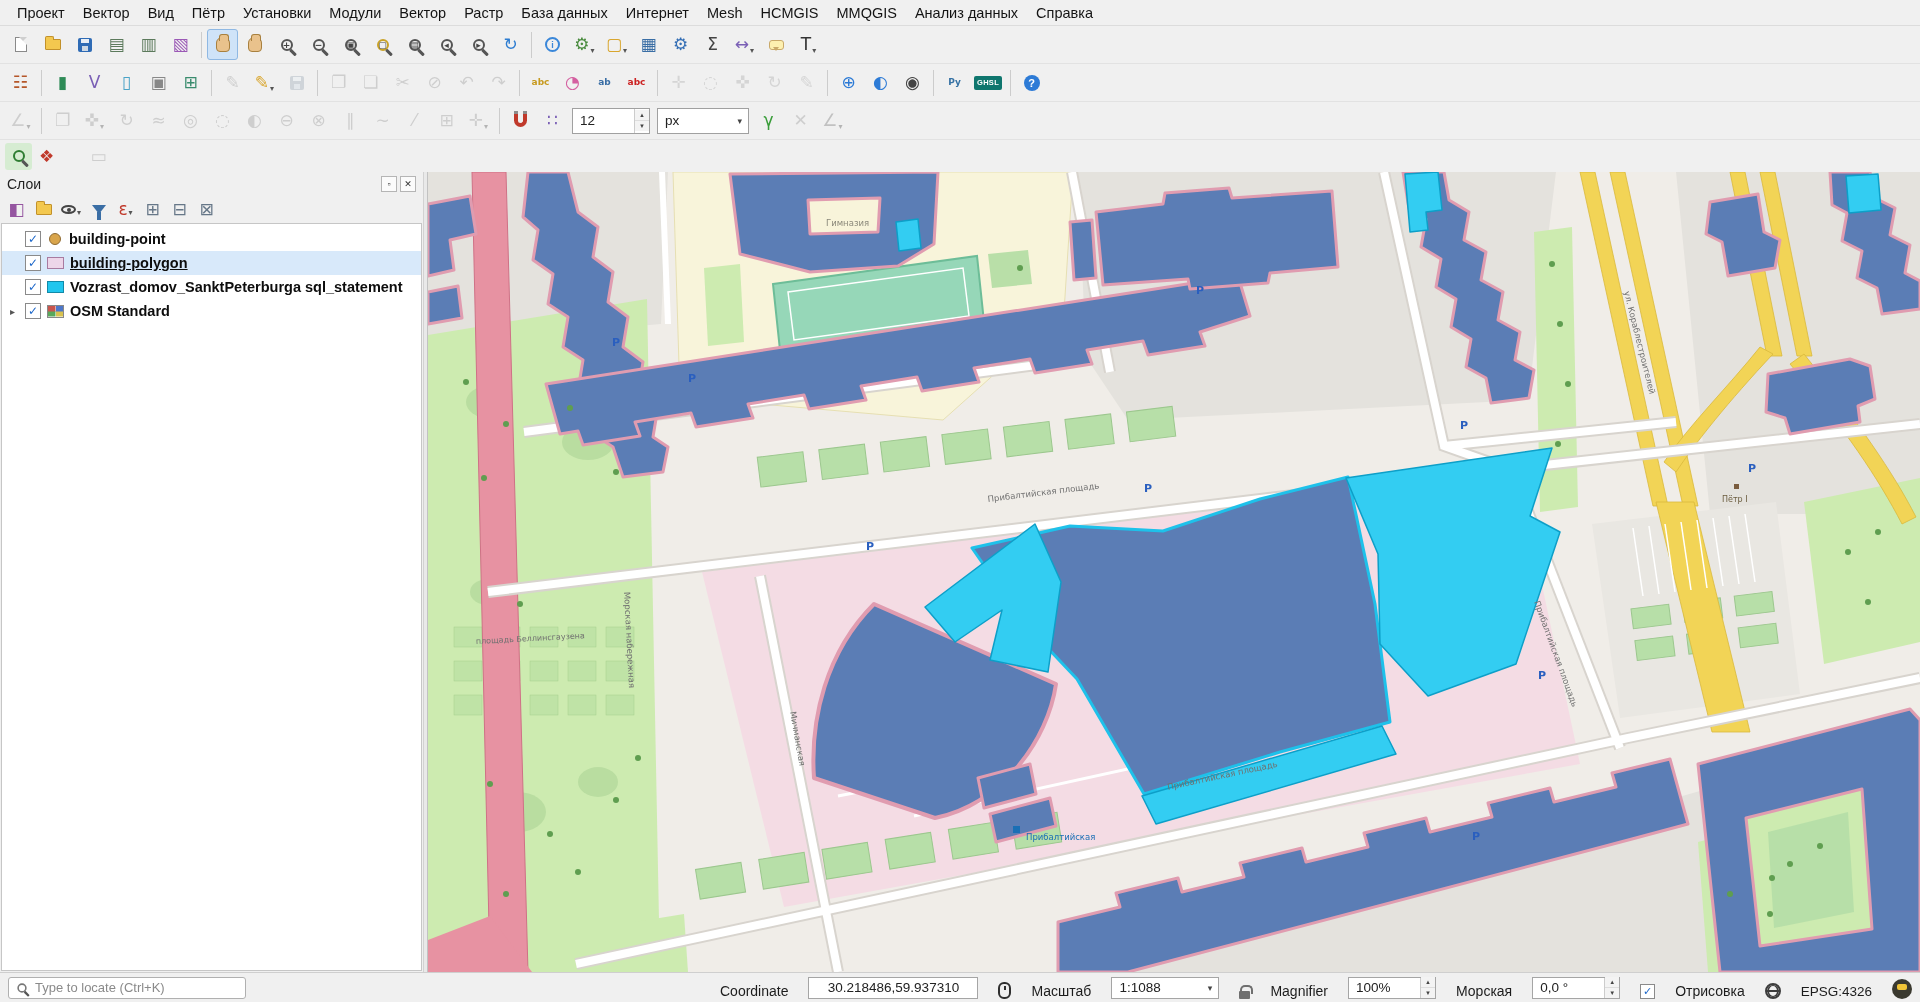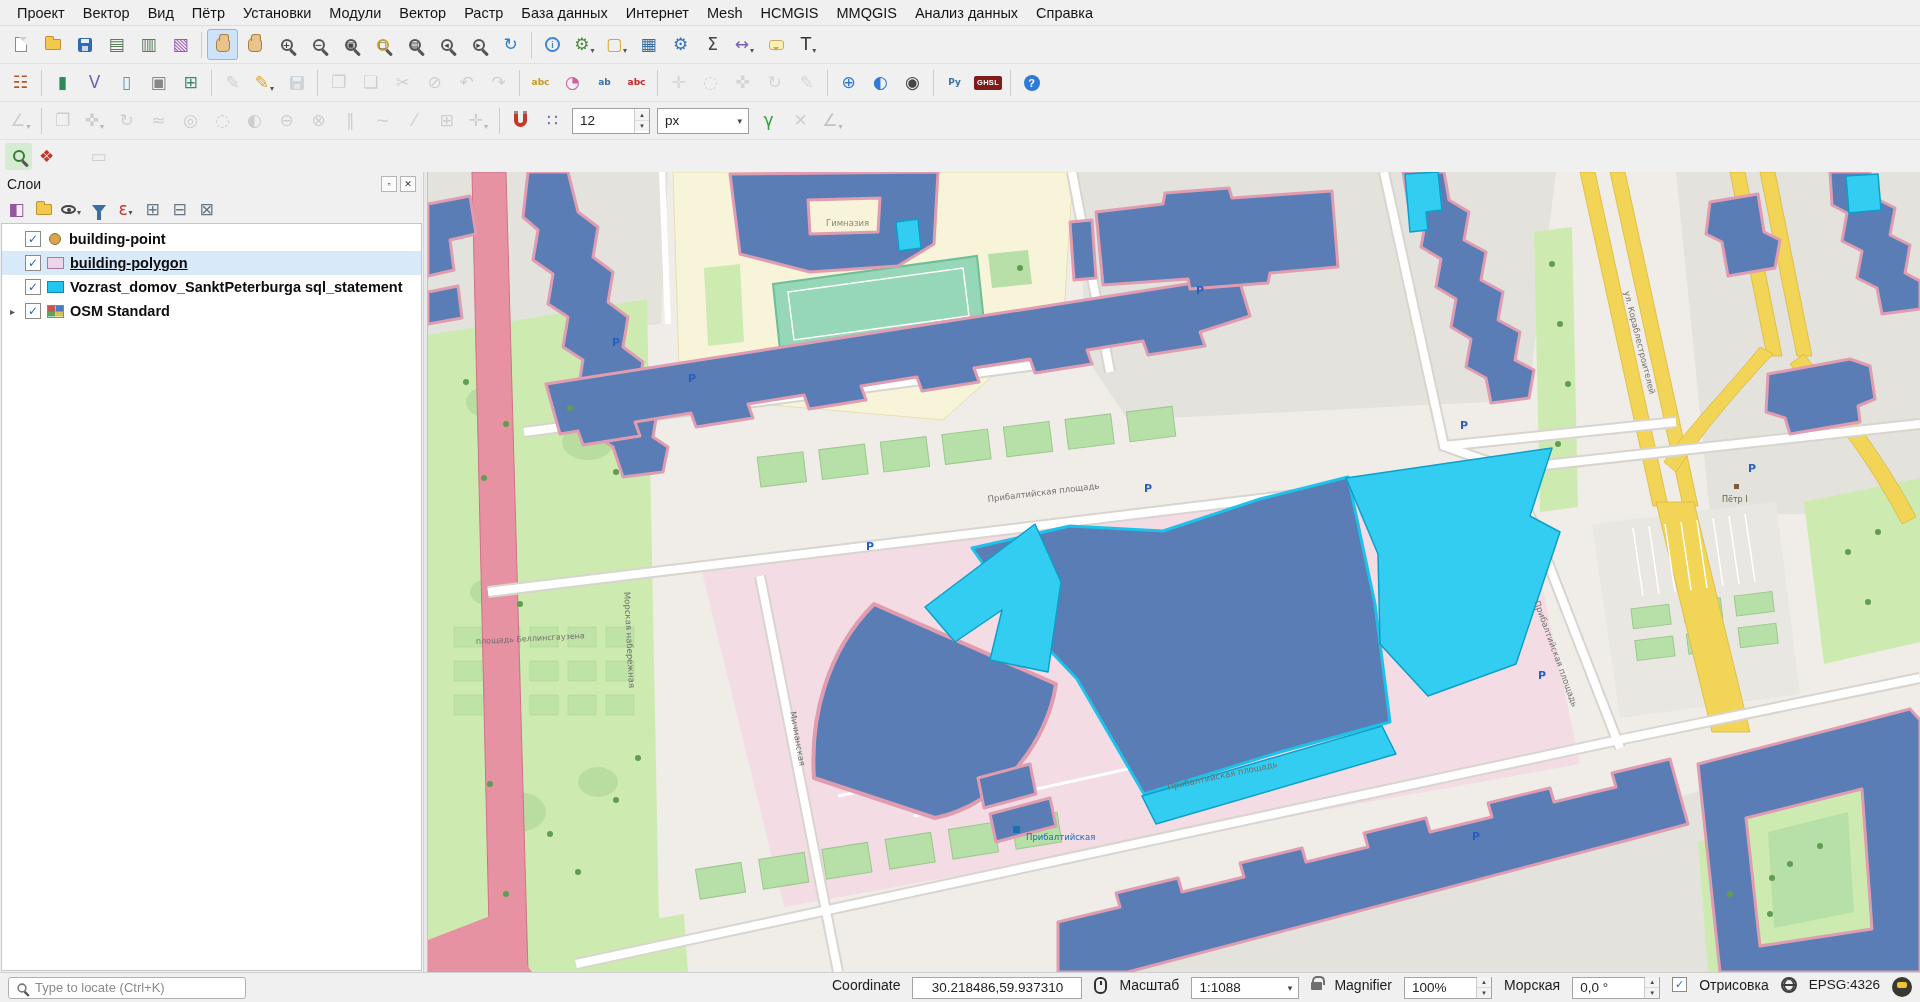--- a/index.html
+++ b/index.html
@@ -32,21 +32,21 @@
   .i-page::after { content:""; position:absolute; top:-1px; right:-1px; border:4px solid; border-color:#cfcfcf #f0f0f0 transparent transparent; }
   .i-folder { width:16px; height:11px; background:#f3c84f; border:1px solid #c2912a; border-radius:1px; position:relative; }
   .i-folder::before { content:""; position:absolute; top:-4px; left:-1px; width:7px; height:3px; background:#f3c84f; border:1px solid #c2912a; border-bottom:none; border-radius:2px 2px 0 0; }
   .i-floppy { width:14px; height:14px; border-radius:2px; position:relative; background:#2f6bb5; }
   .i-floppy::before { content:""; position:absolute; top:1px; left:3px; right:3px; height:4px; background:#e8eef5; }
   .i-floppy::after { content:""; position:absolute; bottom:1px; left:4px; right:4px; height:5px; background:#cfd9e4; }
   .i-bub { width:15px; height:10px; background:#fdf0b0; border:1px solid #c9a96a; border-radius:3px; position:relative; }
   .i-bub::after { content:""; position:absolute; bottom:-5px; left:3px; border:3px solid transparent; border-top:4px solid #c9a96a; }
   .i-inf { width:15px; height:15px; border-radius:50%; border:2px solid #3a87d9; color:#3a87d9; font-weight:bold; font-size:9px; display:flex; align-items:center; justify-content:center; }
   .i-qm { width:16px; height:16px; border-radius:50%; background:#2d7bd6; color:#fff; font-weight:bold; font-size:11px; display:flex; align-items:center; justify-content:center; }
-  .i-badge { height:14px; padding:0 3px; border-radius:2px; color:#fff; font-size:7.5px; font-weight:bold; display:flex; align-items:center; background:#7f1d1d; letter-spacing:.3px; }
+  .i-badge { height:14px; padding:0 3px; border-radius:2px; color:#fff; font-size:7.5px; font-weight:bold; display:flex; align-items:center; background:#0f766e; letter-spacing:.3px; }
   .i-magnet { width:13px; height:13px; border:4px solid #c0392b; border-top:none; border-radius:0 0 8px 8px; position:relative; }
   .i-magnet::before, .i-magnet::after { content:""; position:absolute; top:-3px; width:4px; height:3px; background:#8d8d8d; }
   .i-magnet::before { left:-4px; } .i-magnet::after { right:-4px; }
   .i-eye { width:15px; height:9px; border:2px solid #444; border-radius:50%; position:relative; }
   .i-eye::after { content:""; position:absolute; left:50%; top:50%; transform:translate(-50%,-50%); width:4px; height:4px; border-radius:50%; background:#444; }
   .i-fun { width:0; height:0; border-left:7px solid transparent; border-right:7px solid transparent; border-top:9px solid #3a6ea5; position:relative; }
   .i-fun::after { content:""; position:absolute; left:-2px; top:-2px; width:4px; height:8px; background:#3a6ea5; }
   .i-globe { width:16px; height:16px; border:2px solid #3d3d3d; border-radius:50%; position:relative; overflow:hidden; flex:none; }
   .i-globe::before { content:""; position:absolute; top:50%; left:0; right:0; height:2px; background:#3d3d3d; transform:translateY(-50%); }
   .i-globe::after { content:""; position:absolute; top:-1px; bottom:-1px; left:50%; width:8px; transform:translateX(-50%); border:2px solid #3d3d3d; border-radius:50%; }
@@ -96,21 +96,21 @@
   .map-canvas { flex:1; position:relative; background:#f0ede8; overflow:hidden; }
   .map-canvas svg { display:block; width:100%; height:100%; }
   svg text { font-family:"DejaVu Sans",sans-serif; }
 
   
   .statusbar { height:30px; display:flex; align-items:center; gap:9px; padding:0 8px; background:#f0f0f0; border-top:1px solid #cfcfcf; font-size:14px; }
   .locwrap { position:relative; flex:none; }
   .locate { width:238px; height:22px; border:1px solid #b0b0b0; border-radius:3px; background:#fff; padding:0 6px 0 26px; font:13px "Liberation Sans",sans-serif; color:#333; }
   .locate::placeholder { color:#8a8a8a; }
   .locmag { position:absolute; left:8px; top:5px; transform:scale(.78); border-color:#777; }
-  .sright { margin-left:auto; display:flex; align-items:flex-start; gap:12px; }
+  .sright { margin-left:auto; display:flex; align-items:flex-end; gap:20px; }
   .slabel { color:#1c1c1c; white-space:nowrap; }
   .sbox { height:22px; background:#fff; border:1px solid #a5a5a5; display:flex; align-items:center; padding:0 7px; font-size:13.5px; color:#222; }
   .coordbox { width:170px; justify-content:center; }
   .combo { width:108px; padding-right:0; justify-content:space-between; }
   .sspin { padding-right:0; min-width:88px; justify-content:space-between; }
   .scb { width:15px; height:15px; font-size:11px; }
   .crs { font-size:13.5px; }
 </style>
 </head>
 <body>

